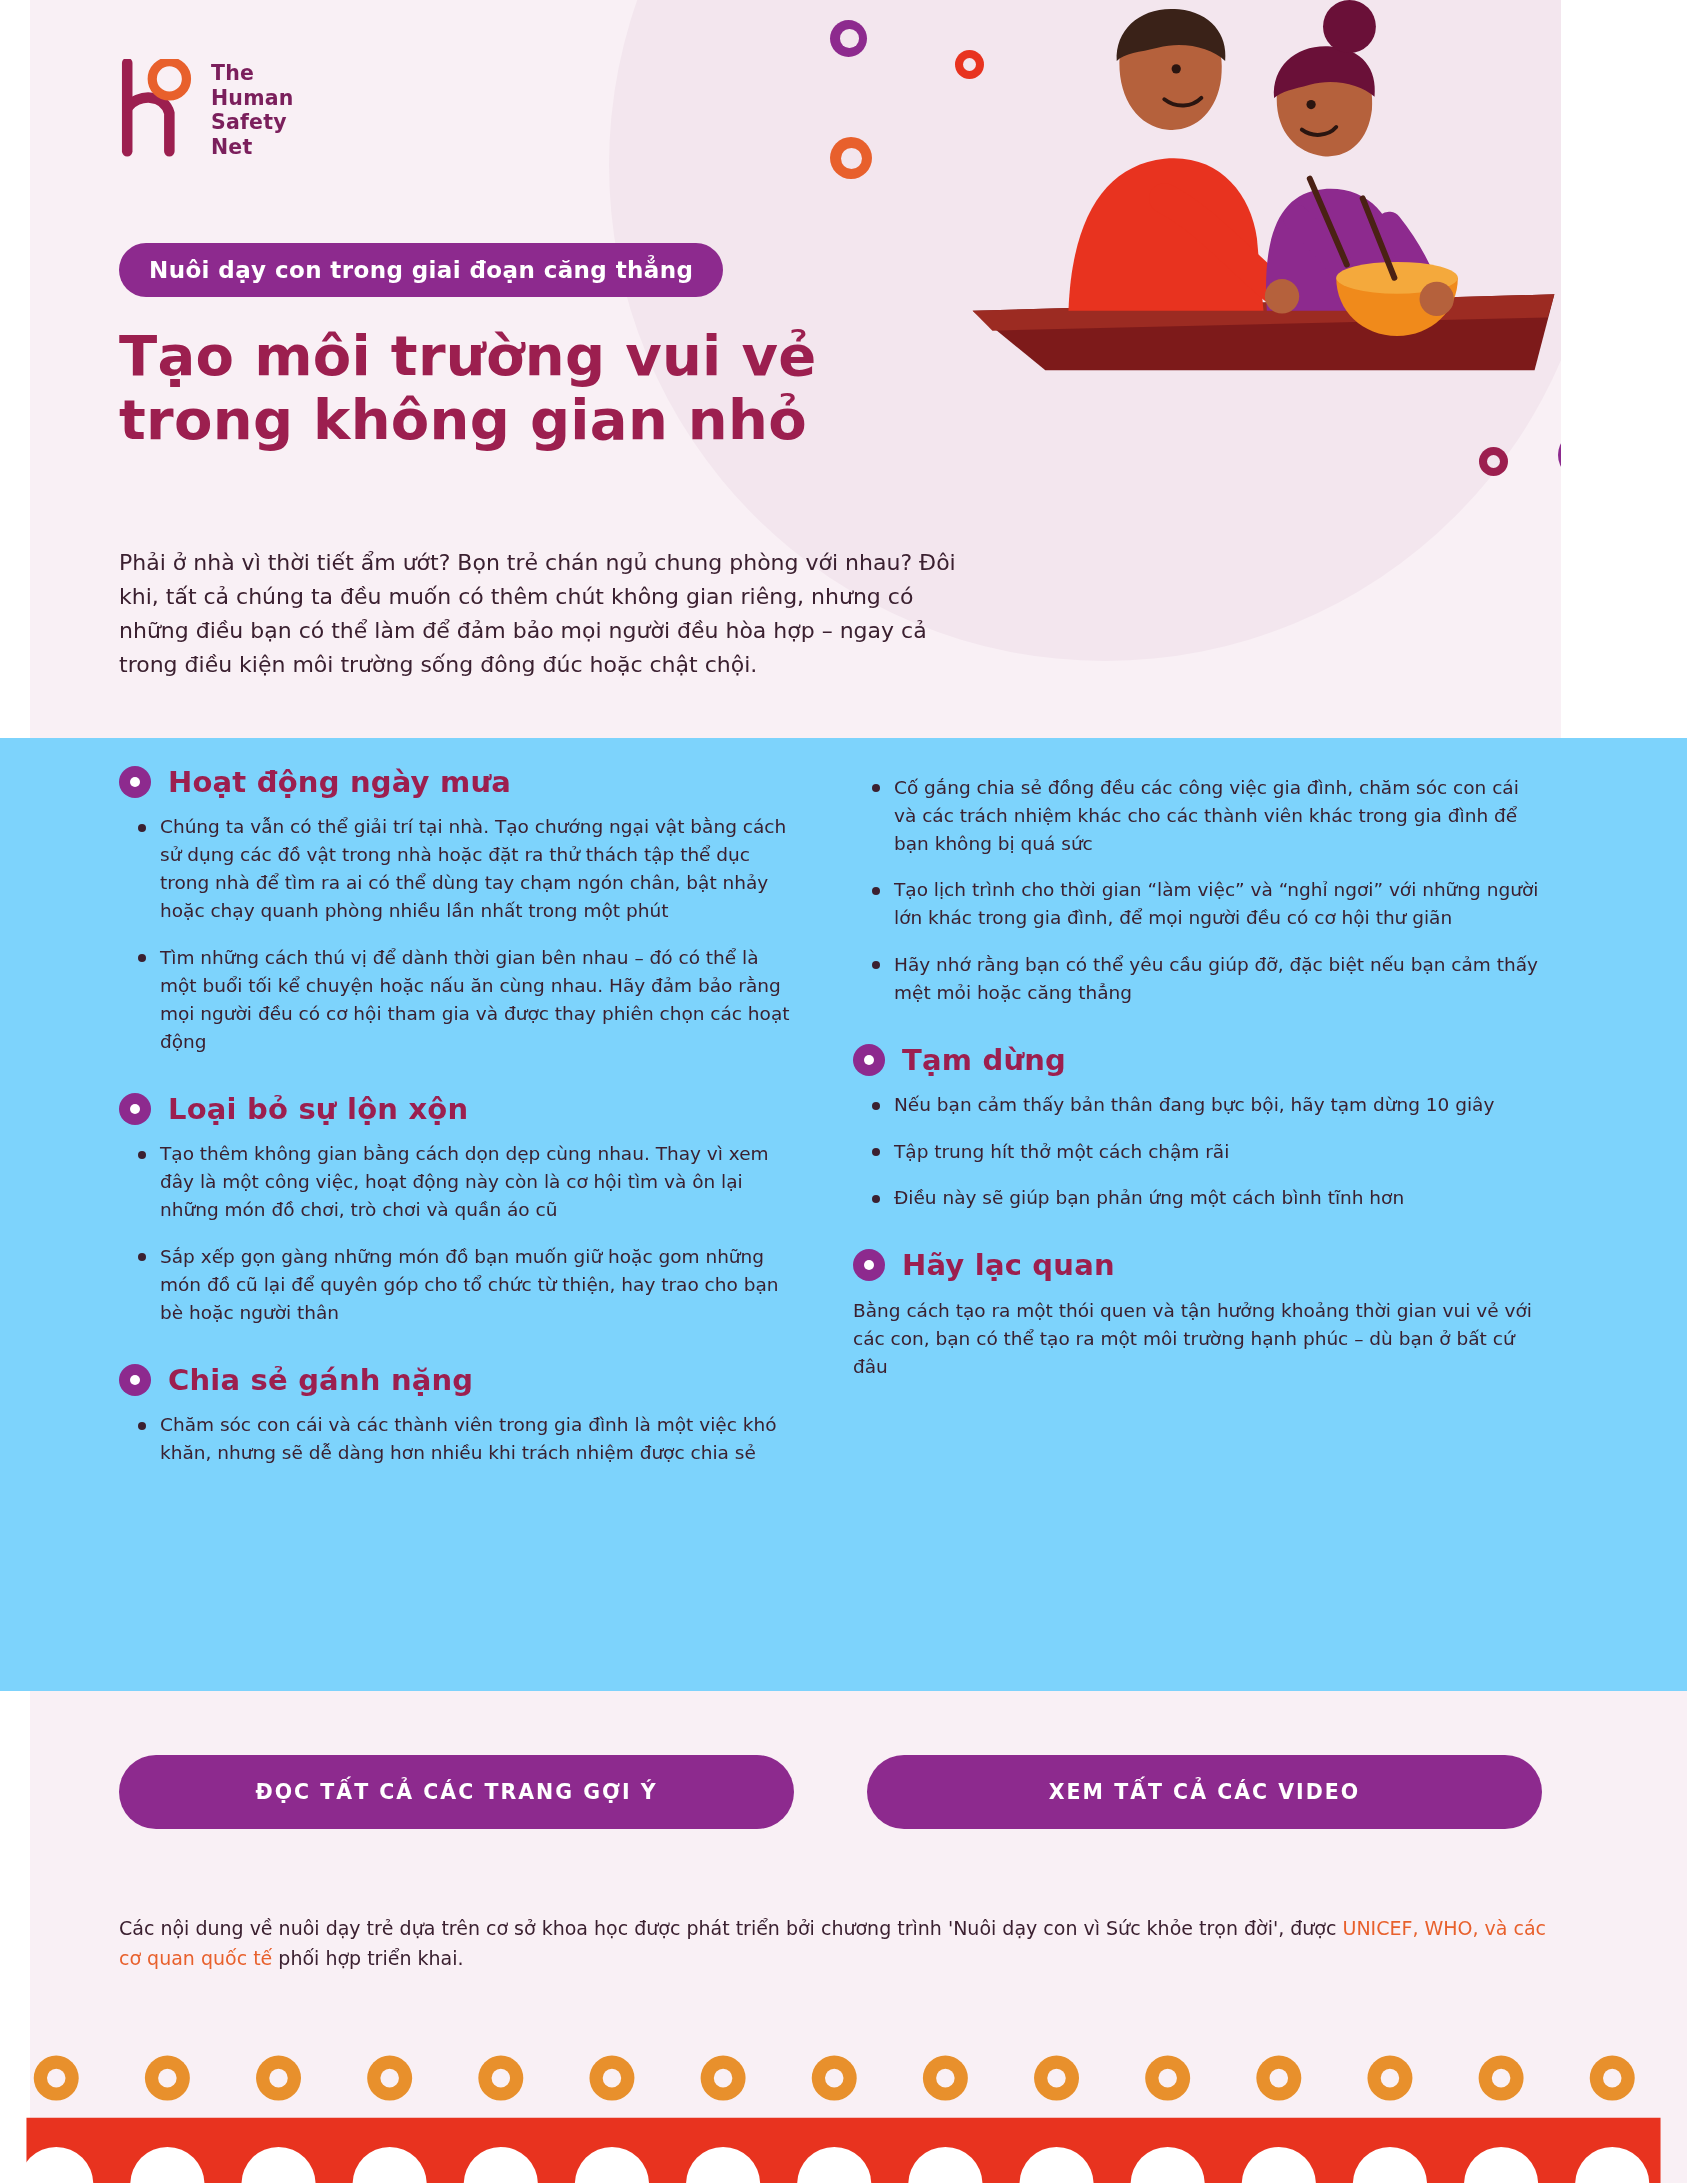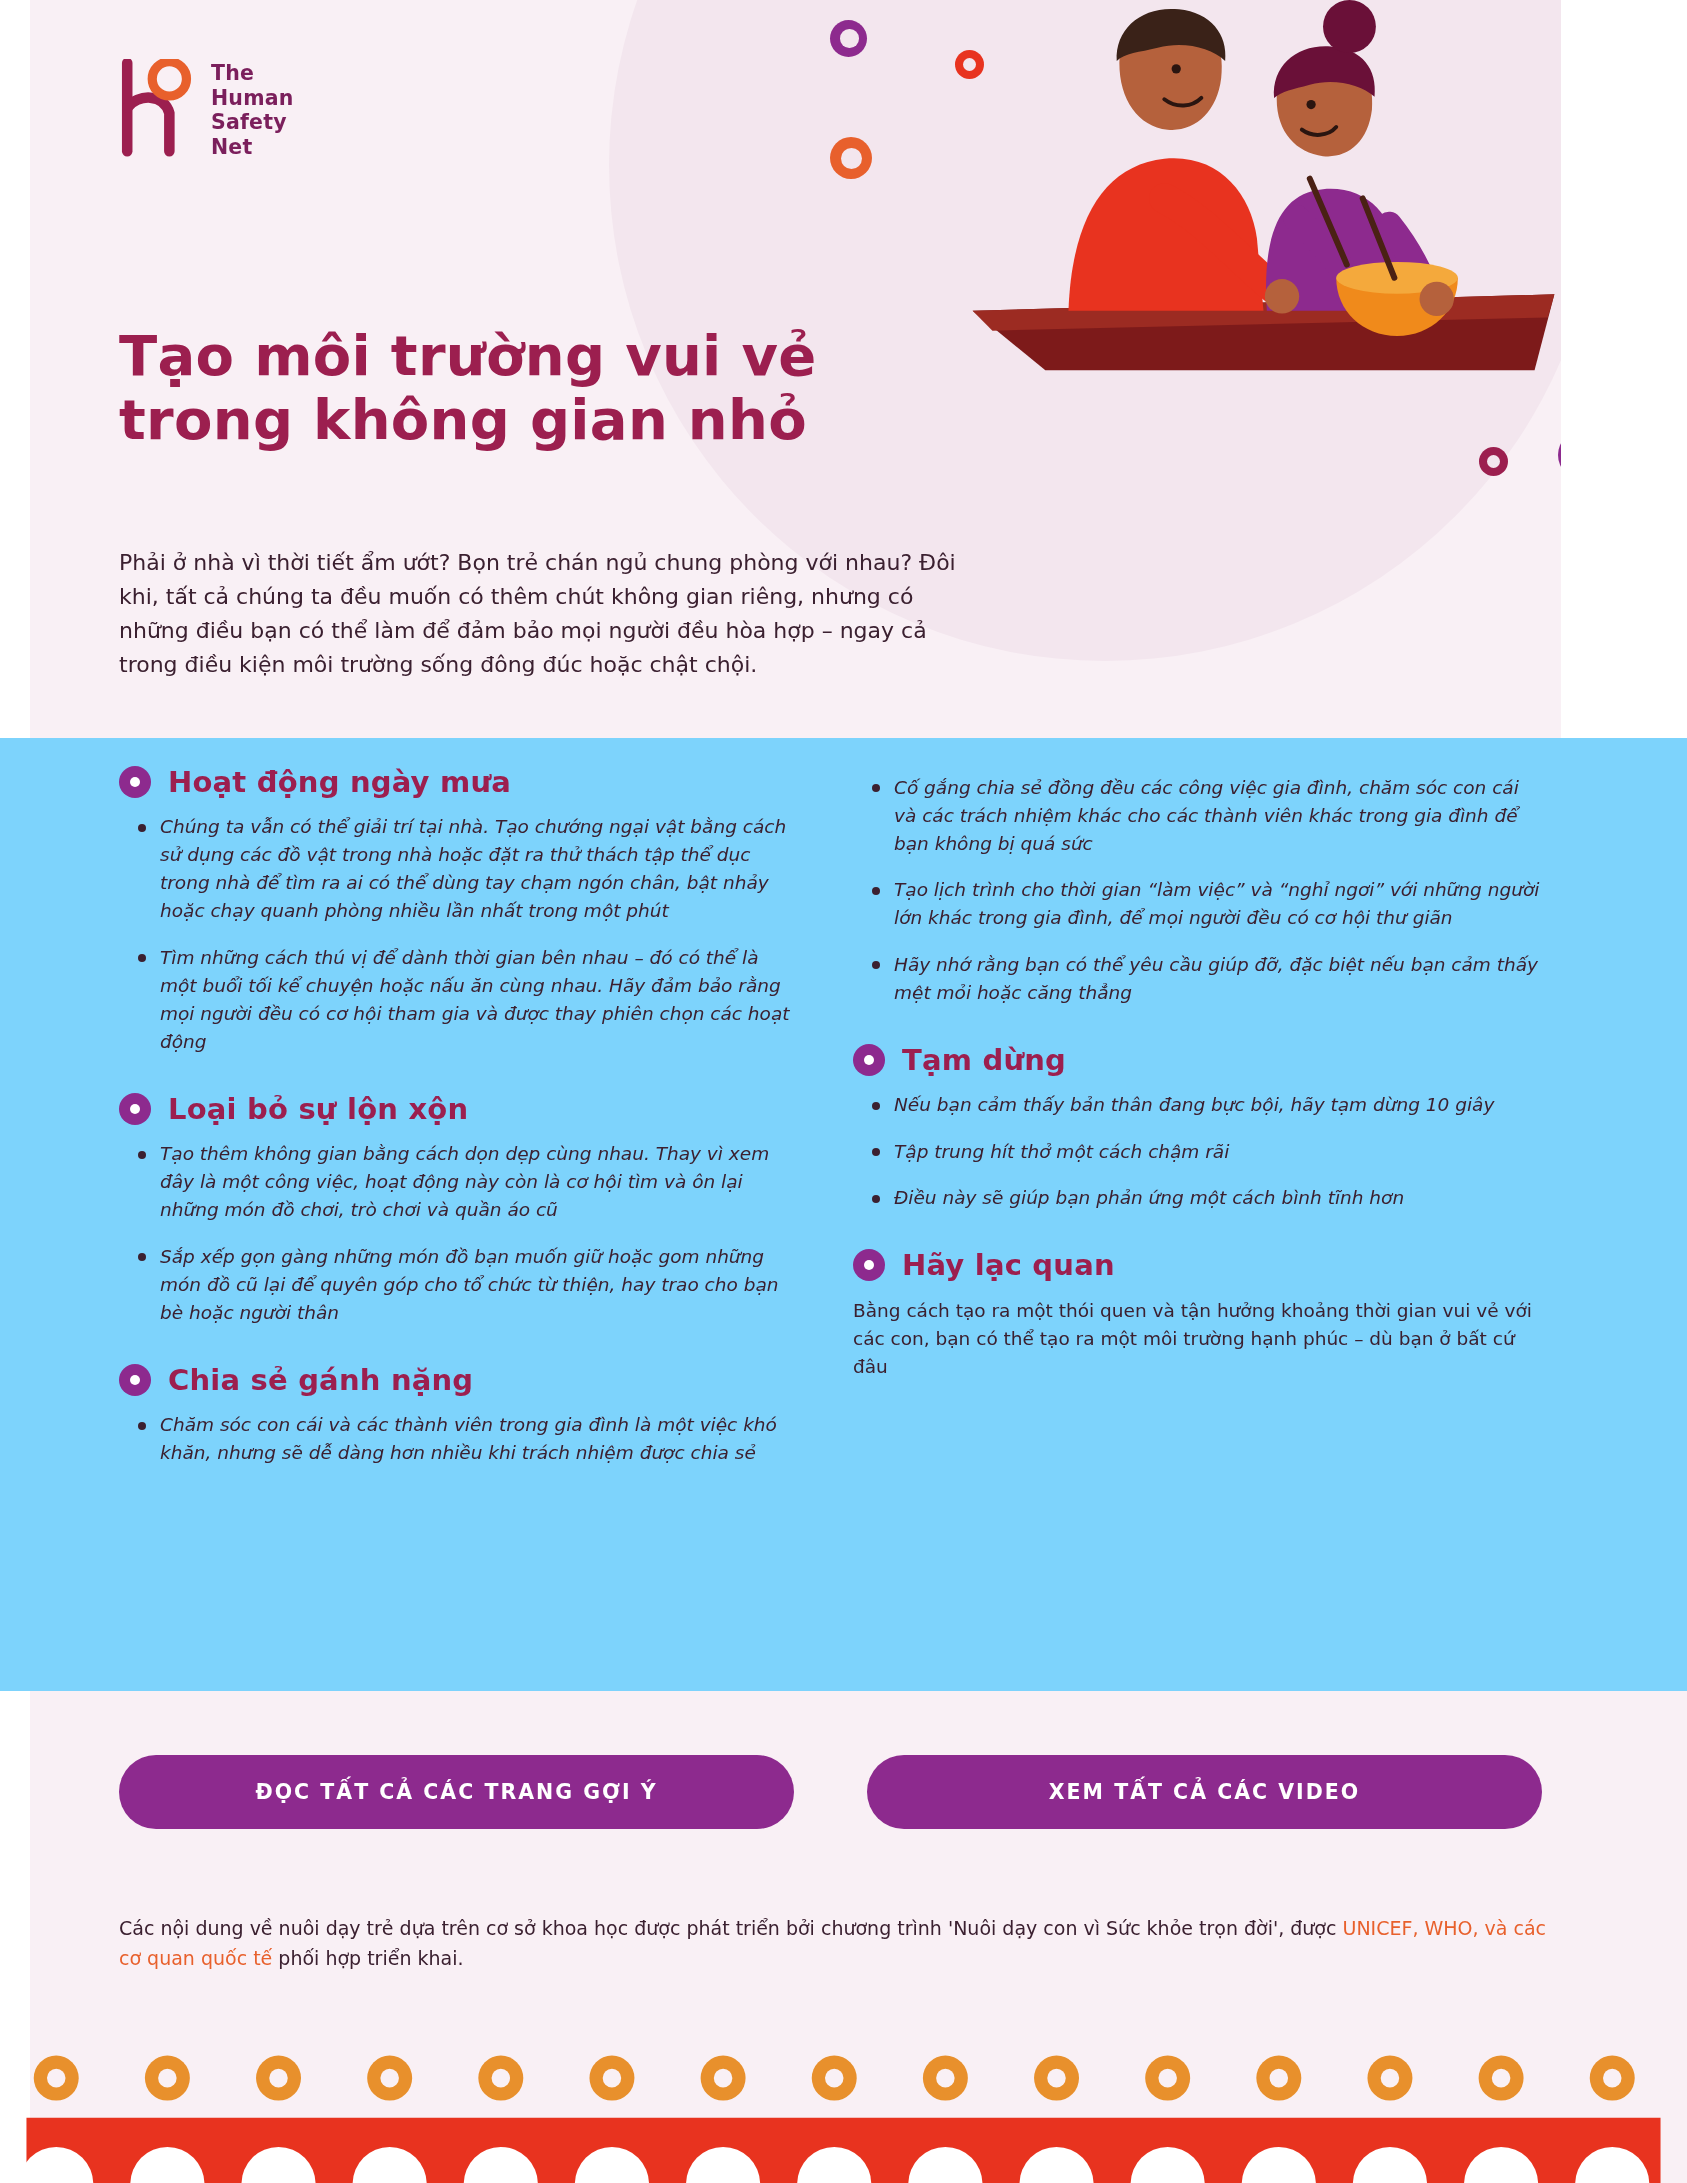--- a/index.html
+++ b/index.html
@@ -123,21 +123,20 @@
     letter-spacing: 0.2px;
   }
 
   ul.items { list-style: none; margin: 0 0 29px 0; padding: 0 0 0 41px; }
   ul.items li {
     position: relative;
     color: #3b2030;
     font-size: 18.5px;
     line-height: 28px;
     margin-bottom: 18.5px;
-    font-style: italic;
   }
   ul.items li::before {
     content: "";
     position: absolute;
     left: -22.5px; top: 10.6px;
     width: 8px; height: 8px;
     border-radius: 50%;
     background: #3b2030;
   }
   .plain-para {
@@ -257,20 +256,23 @@
         <path d="M14 6 L14 140" stroke="#9c1f4f" stroke-width="16" stroke-linecap="round"></path>
         <path d="M14 74 C30 52 70 52 78 82 L78 140" stroke="#9c1f4f" stroke-width="16" fill="none" stroke-linecap="round"></path>
         <circle cx="78" cy="30" r="26" fill="none" stroke="#e8602c" stroke-width="14"></circle>
       </svg>
     </div>
     <div class="logo-text">
       The<br>Human<br>Safety<br>Net
     </div>
   </div>
 
+  <div class="eyebrow">
+    <span>Nuôi dạy con trong giai đoạn căng thẳng</span>
+  </div>
 
   <div class="title">Tạo môi trường vui vẻ trong không gian nhỏ</div>
 
   <div class="intro">Phải ở nhà vì thời tiết ẩm ướt? Bọn trẻ chán ngủ chung phòng với nhau? Đôi khi, tất cả chúng ta đều muốn có thêm chút không gian riêng, nhưng có những điều bạn có thể làm để đảm bảo mọi người đều hòa hợp – ngay cả trong điều kiện môi trường sống đông đúc hoặc chật chội.</div>
 </div>
 
 <div class="body-wrap">
 
   <div class="col-left">
 

